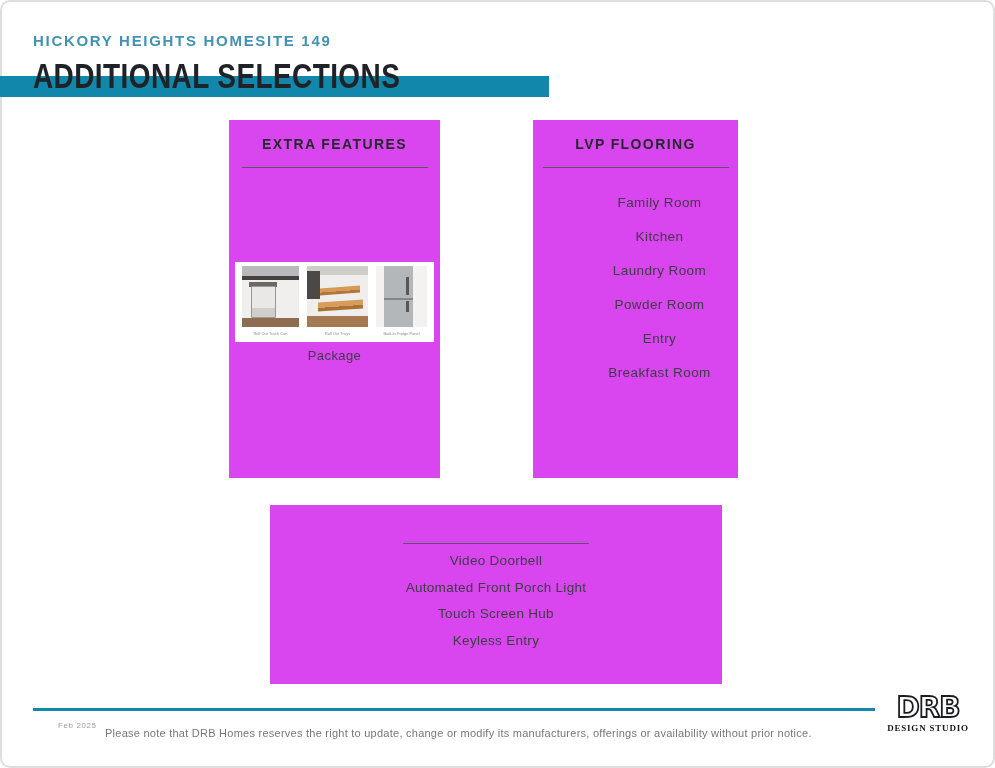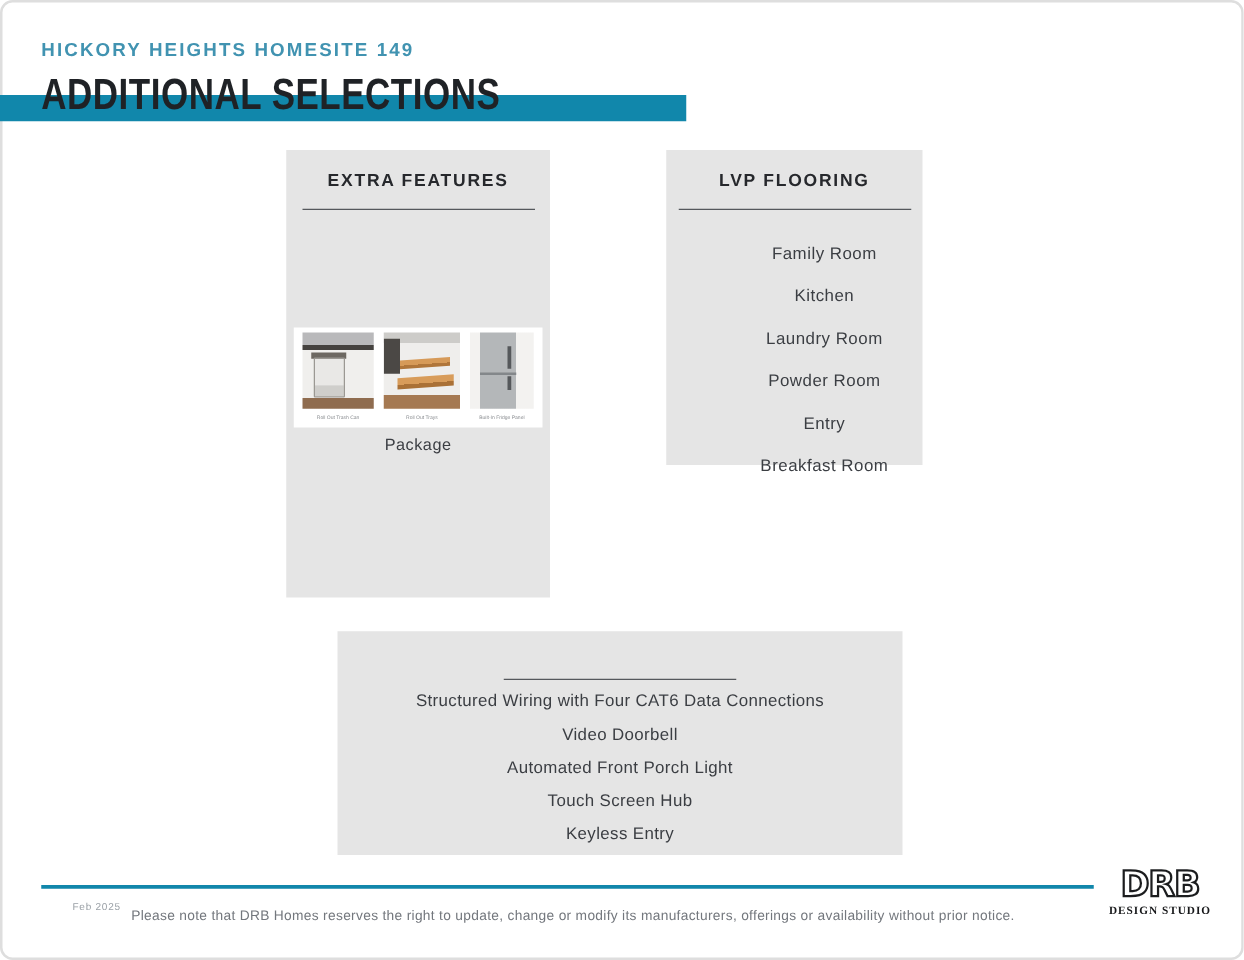--- a/index.html
+++ b/index.html
@@ -21,23 +21,23 @@
   .title-bar{
     position:absolute;left:0;top:76px;width:549px;height:21px;background:#1187ab;
   }
   .page-title{
     position:absolute;left:33px;top:56px;
     font-size:35px;font-weight:800;color:#1f2226;line-height:40px;
     transform:scaleX(0.80);transform-origin:left center;white-space:nowrap;
     letter-spacing:0.5px;
   }
   
-  .box{position:absolute;background:#e5e5e5;}
+  .box{position:absolute;background:#d946ef;}
   #box-extra{left:229px;top:120px;width:211px;height:358px;}
-  #box-lvp{left:533px;top:120px;width:205px;height:252px;}
+  #box-lvp{left:533px;top:120px;width:205px;height:358px;}
   #box-smart{left:270px;top:505px;width:452px;height:179px;}
   .box-title{
     position:absolute;top:16px;left:0;right:0;text-align:center;
     font-size:14px;font-weight:700;letter-spacing:1.4px;color:#26282c;
   }
   .box-underline{
     position:absolute;top:47px;left:50%;transform:translateX(-50%);
     width:186px;height:1px;background:#55585c;
   }
   #box-smart .box-title{top:12px;}
@@ -186,21 +186,20 @@
     <div class="item">Laundry Room</div>
     <div class="item">Powder Room</div>
     <div class="item">Entry</div>
     <div class="item">Breakfast Room</div>
   </div>
 </div>
 
 <div class="box" id="box-smart">
   <div class="box-underline"></div>
   <div class="item-list">
-    <div class="item">Structured Wiring with Four CAT6 Data Connections</div>
     <div class="item">Video Doorbell</div>
     <div class="item">Automated Front Porch Light</div>
     <div class="item">Touch Screen Hub</div>
     <div class="item">Keyless Entry</div>
   </div>
 </div>
 
 <div class="footer-line"></div>
 <div class="footer-date">Feb 2025</div>
 <div class="footer-note">Please note that DRB Homes reserves the right to update, change or modify its manufacturers, offerings or availability without prior notice.</div>

